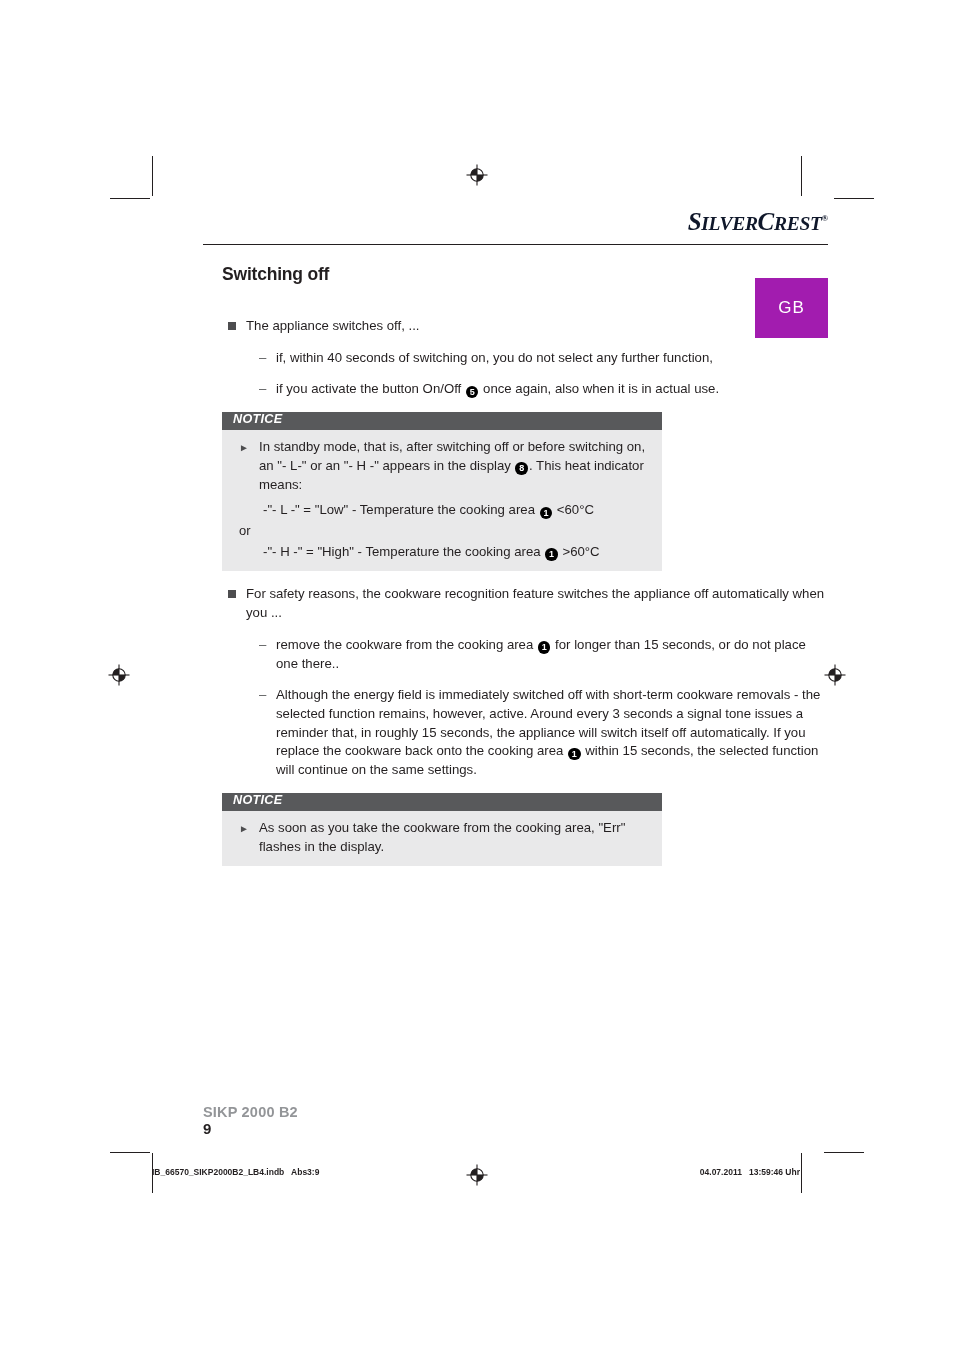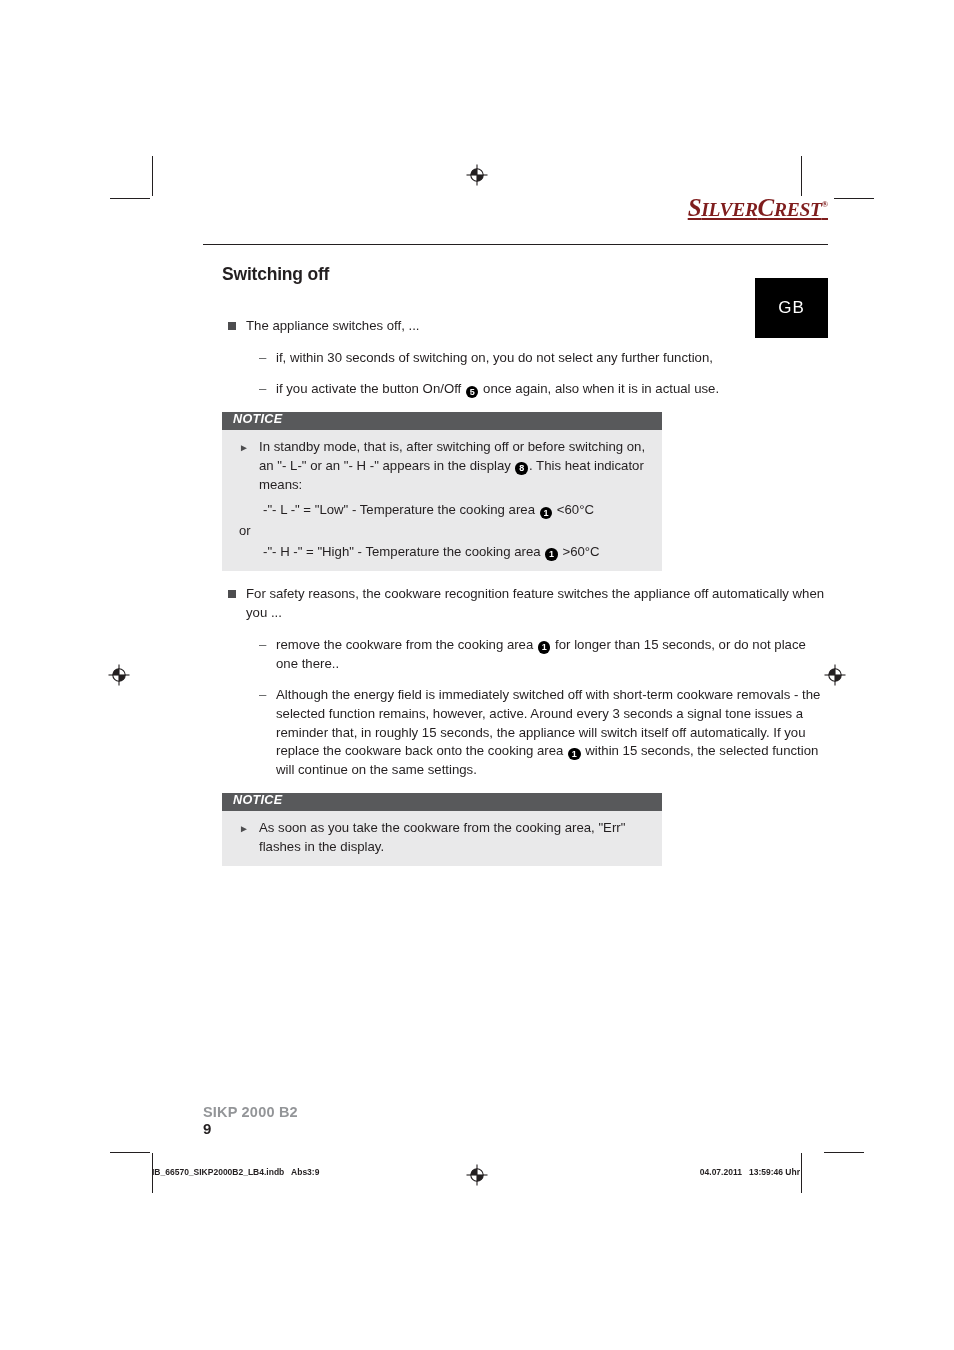--- a/index.html
+++ b/index.html
@@ -39,29 +39,28 @@
     width: 625px;
   }
 
   .brand-row {
     height: 42px;
     position: relative;
   }
   .brand {
     position: absolute;
     right: 0;
-    bottom: 20px;
+    bottom: 6px;
     font-family: "Liberation Serif", serif;
     font-style: italic;
     font-weight: bold;
     font-size: 25px;
     letter-spacing: -0.3px;
-    color: #7f1d1d;
+    color: #0f172a;
     white-space: nowrap;
-    text-decoration: underline;
   }
   .brand .big { font-size: 25px; }
   .brand .sml { font-size: 19.5px; }
   .brand .reg {
     font-size: 9px;
     vertical-align: super;
     font-style: normal;
     font-weight: bold;
   }
   .rule {
@@ -70,21 +69,21 @@
     margin-top: 2px;
   }
 
   
   .lang-tab {
     position: absolute;
     left: 755px;
     top: 278px;
     width: 73px;
     height: 60px;
-    background: #000000;
+    background: #a21caf;
     color: #ffffff;
     display: flex;
     align-items: center;
     justify-content: center;
     font-size: 17px;
     letter-spacing: 1px;
   }
 
   
   h1.section-title {
@@ -282,21 +281,21 @@
 
     <div class="blk lvl1">
       <span class="mk"></span>
       <span class="tx">The appliance switches off, ...</span>
     </div>
 
     <div class="gap-sm"></div>
 
     <div class="blk lvl2">
       <span class="mk">–</span>
-      <span class="tx">if, within 30 seconds of switching on, you do not select any further function,</span>
+      <span class="tx">if, within 40 seconds of switching on, you do not select any further function,</span>
     </div>
 
     <div class="gap-sm"></div>
 
     <div class="blk lvl2">
       <span class="mk">–</span>
       <span class="tx"><span>if you activate the button On/Off </span><span class="num">5</span><span> once again, also when it is in actual use.</span></span>
     </div>
 
     <div class="notice">

